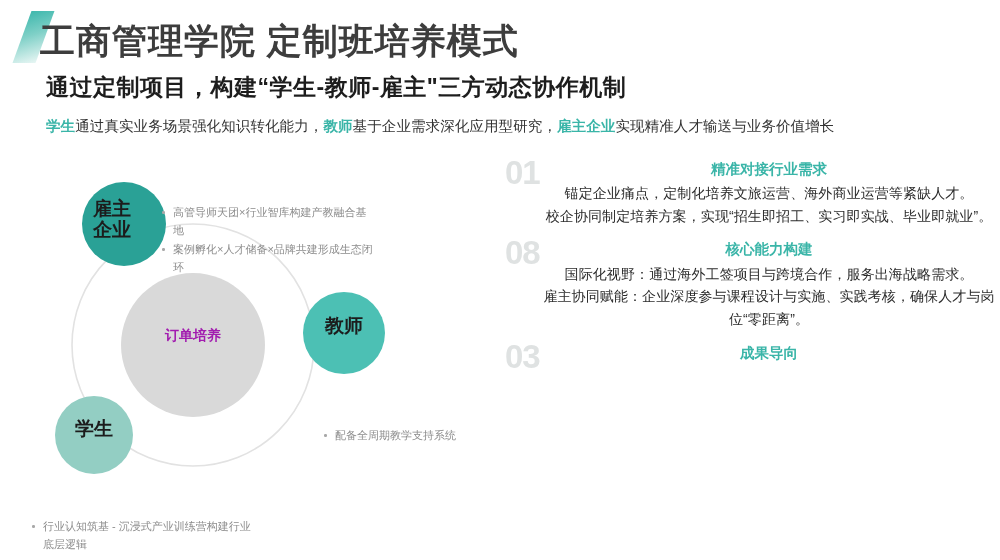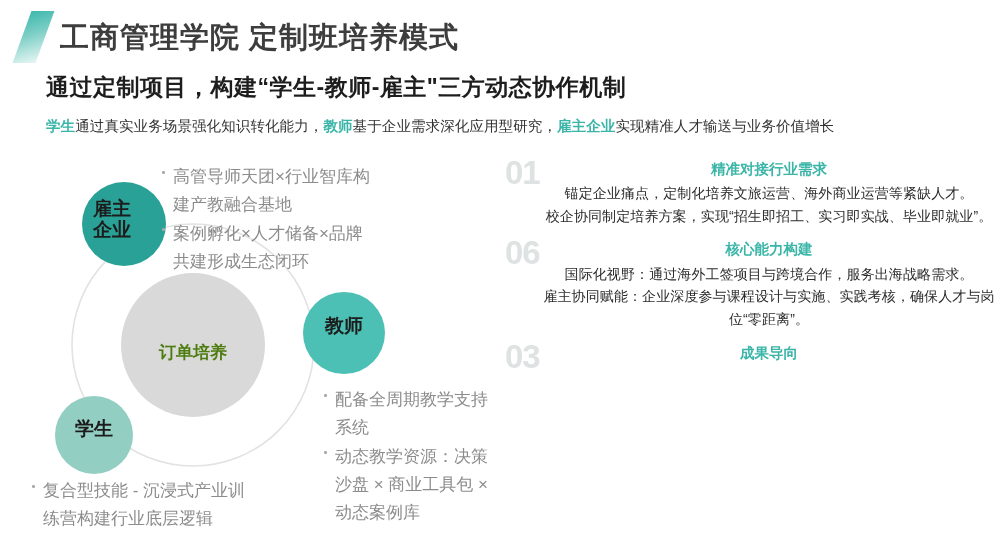--- a/index.html
+++ b/index.html
@@ -11,22 +11,22 @@
   }
   .slide{position:relative;width:1000px;height:560px;}
 
   
   .accent-mark{
     position:absolute;left:22px;top:11px;width:23px;height:52px;
     transform:skewX(-20deg);
     background:linear-gradient(160deg,#3fb8ad 0%,#7fd0c7 45%,#e8f6f4 100%);
   }
   .title{
-    position:absolute;left:60px;top:18px;
-    font-size:29px;font-weight:bold;color:#3d3d3d;letter-spacing:1px;
+    position:absolute;left:40px;top:18px;
+    font-size:35px;font-weight:bold;color:#3d3d3d;letter-spacing:1px;
     white-space:nowrap;
   }
   .subtitle{
     position:absolute;left:46px;top:72px;
     font-size:23px;font-weight:bold;color:#1d1d1d;letter-spacing:.5px;
     white-space:nowrap;
   }
   .lead{
     position:absolute;left:46px;top:117px;
     font-size:14.5px;color:#333333;white-space:nowrap;letter-spacing:.1px;
@@ -37,23 +37,23 @@
   .diagram{position:absolute;left:0;top:150px;width:495px;height:410px;}
   .diagram svg{position:absolute;left:0;top:0;}
 
   .node-label{
     position:absolute;text-align:center;color:#1c1c1c;font-weight:bold;
     line-height:1.12;pointer-events:none;
   }
   .n-employer{left:72px;top:48px;width:80px;font-size:19px;}
   .n-teacher{left:304px;top:165px;width:80px;font-size:19px;}
   .n-student{left:56px;top:268px;width:76px;font-size:19px;}
-  .n-center{left:132px;top:193px;width:122px;font-size:17px;color:#4d7c0f;}
+  .n-center{left:132px;top:178px;width:122px;font-size:14px;color:#a21caf;}
 
-  .bullets{position:absolute;font-size:17px;color:#8c8c8c;line-height:1.65;}
+  .bullets{position:absolute;font-size:11px;color:#8c8c8c;line-height:1.65;margin-top:40px;}
   .bullets ul{margin:0;padding:0;list-style:none;}
   .bullets li{position:relative;padding-left:13px;margin-bottom:1px;}
   .bullets li:before{
     content:"";position:absolute;left:2px;top:8px;
     width:2.5px;height:2.5px;background:#a8a8a8;border-radius:50%;
   }
   .b-employer{left:160px;top:13px;width:215px;}
   .b-teacher{left:322px;top:236px;width:180px;}
   .b-student{left:30px;top:327px;width:230px;}
 
@@ -109,45 +109,44 @@
     <div class="bullets b-employer">
       <ul>
         <li>高管导师天团×行业智库构建产教融合基地</li>
         <li>案例孵化×人才储备×品牌共建形成生态闭环</li>
       </ul>
     </div>
 
     <div class="bullets b-teacher">
       <ul>
         <li>配备全周期教学支持系统</li>
-        <li>动态教学资源：决策沙盘 × 商业工具包 × 动态案例库</li>
       </ul>
     </div>
 
     <div class="bullets b-student">
       <ul>
-        <li>复合型技能 - 沉浸式产业训练营构建行业底层逻辑</li>
+        <li>行业认知筑基 - 沉浸式产业训练营构建行业底层逻辑</li>
       </ul>
     </div>
 
   </div>
 
   <div class="sections">
 
     <div class="sec">
       <div class="sec-num">01</div>
       <div class="sec-head">精准对接行业需求</div>
       <div class="sec-body">
         <p>锚定企业痛点，定制化培养文旅运营、海外商业运营等紧缺人才。</p>
         <p>校企协同制定培养方案，实现“招生即招工、实习即实战、毕业即就业”。</p>
       </div>
     </div>
 
     <div class="sec">
-      <div class="sec-num">06</div>
+      <div class="sec-num">08</div>
       <div class="sec-head">核心能力构建</div>
       <div class="sec-body">
         <p>国际化视野：通过海外工签项目与跨境合作，服务出海战略需求。</p>
         <p>雇主协同赋能：企业深度参与课程设计与实施、实践考核，确保人才与岗位“零距离”。</p>
       </div>
     </div>
 
     <div class="sec">
       <div class="sec-num">03</div>
       <div class="sec-head">成果导向</div>

